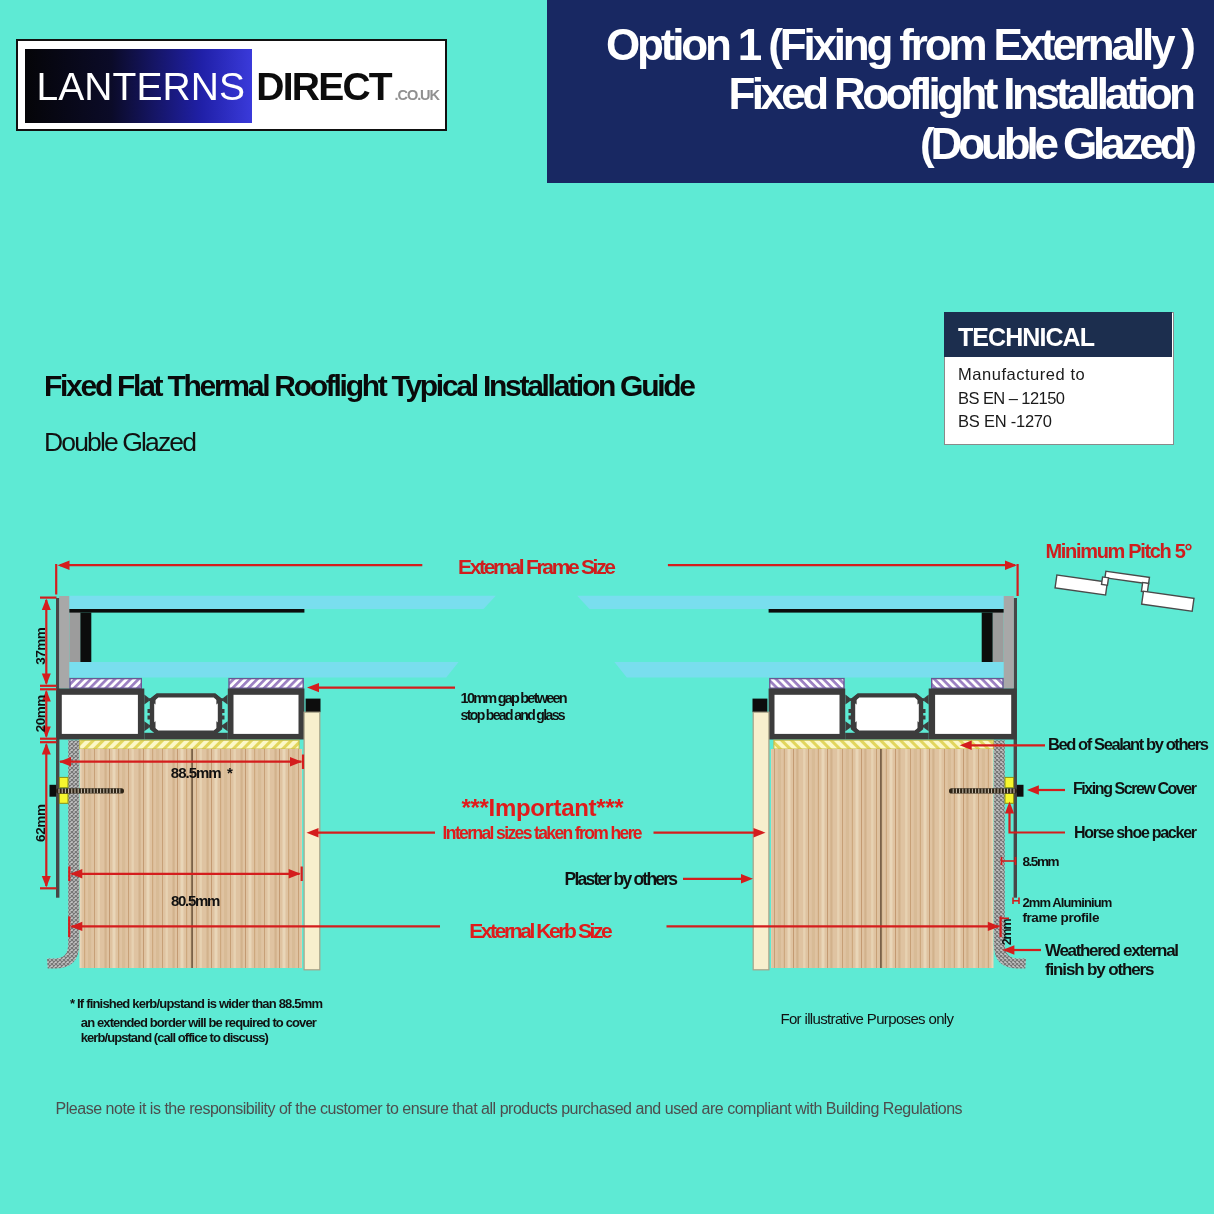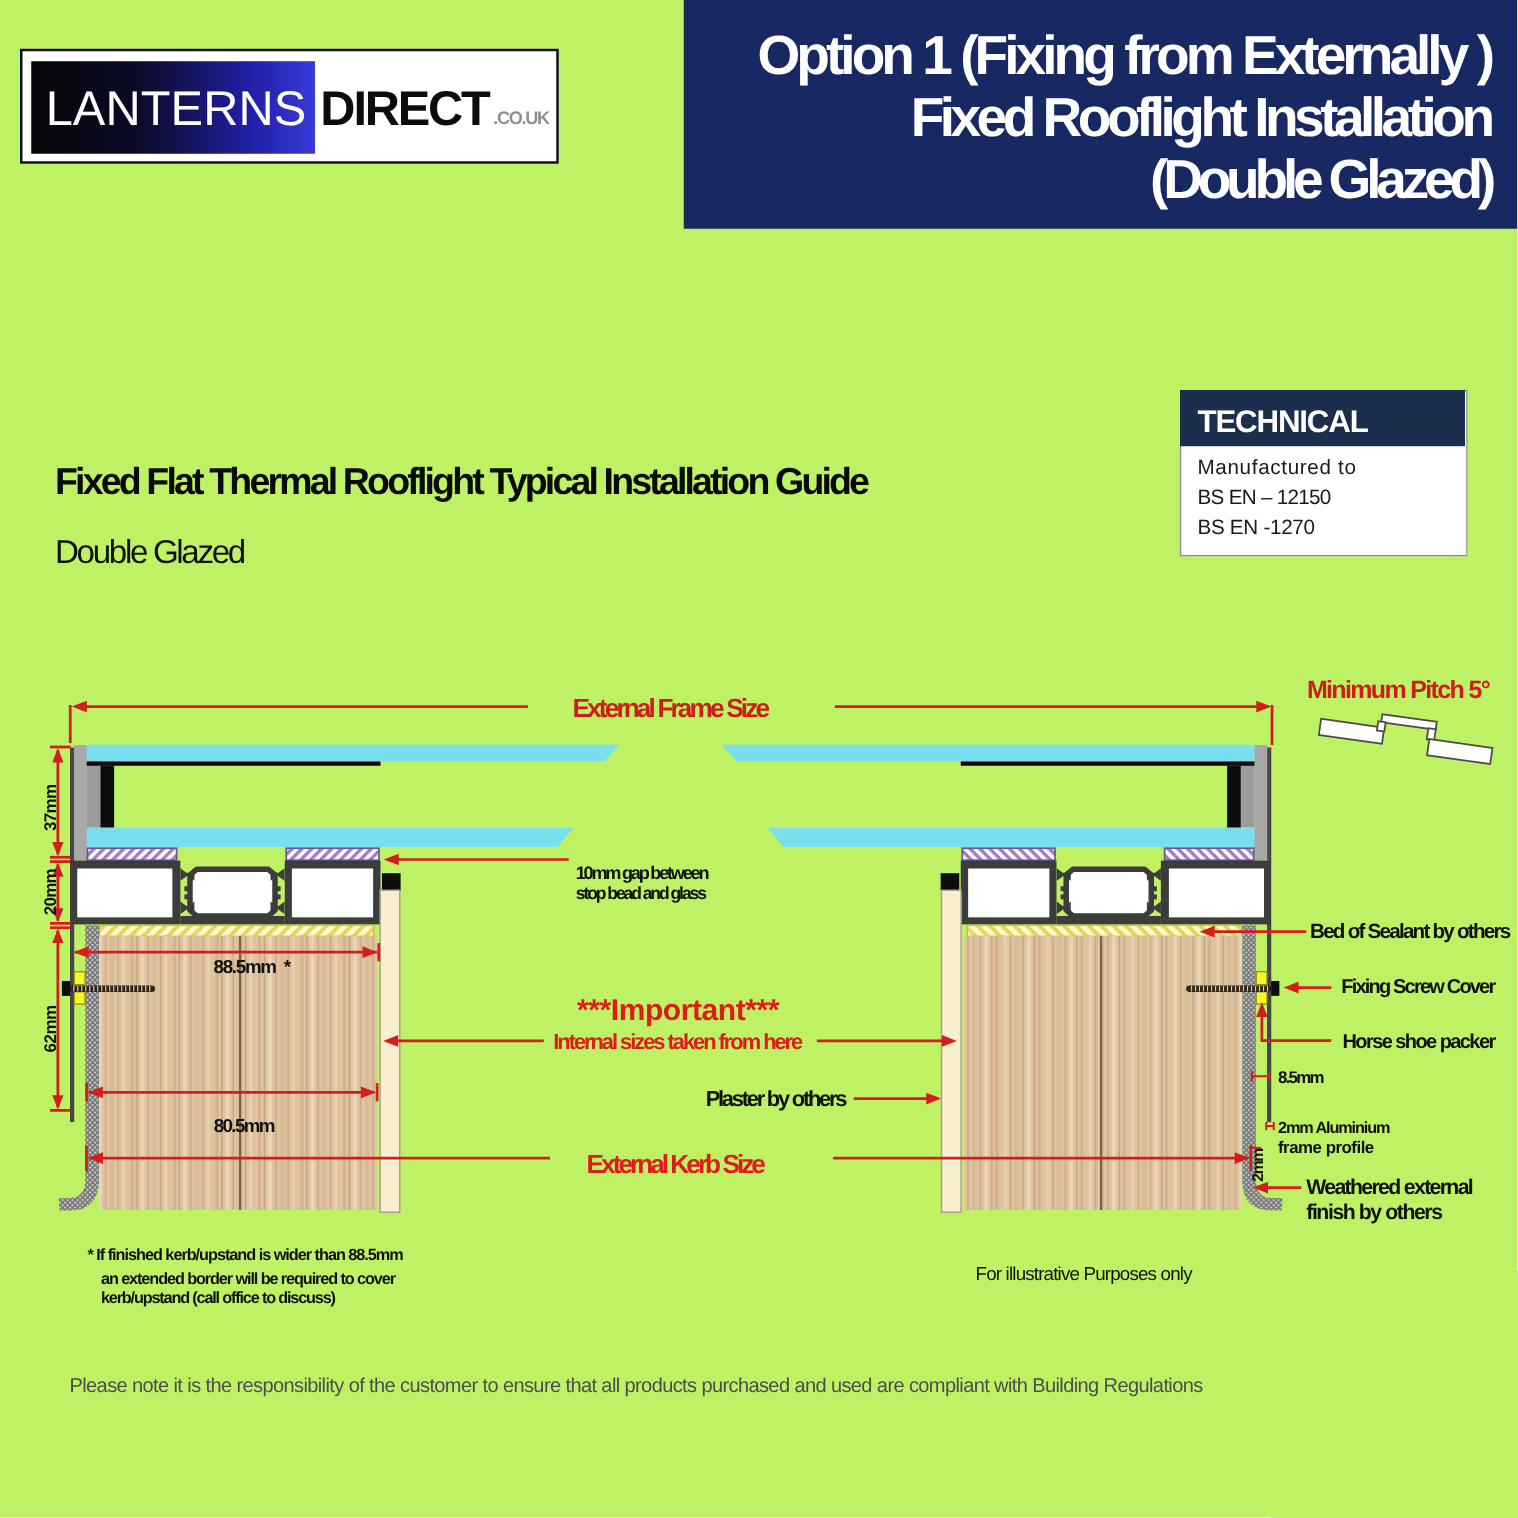--- a/index.html
+++ b/index.html
@@ -1,16 +1,16 @@
 <!DOCTYPE html>
 <html><head>
 <meta charset="utf-8">
 <style>
   html,body{margin:0;padding:0;background:#fff;}
-  #page{position:relative;width:1214px;height:1214px;background:#bef264;overflow:hidden;
+  #page{position:relative;width:1214px;height:1214px;background:#5eead4;overflow:hidden;
         font-family:"Liberation Sans",sans-serif;}
   .abs{position:absolute;}
 </style>
 </head>
 <body>
 <div id="page">
 
   <div class="abs" style="left:16px;top:39px;width:427px;height:88px;border:2.5px solid #111;background:#fff;"></div>
   <div class="abs" style="left:25px;top:49px;width:227px;height:74px;background:linear-gradient(90deg,#050508 0%,#0b0b28 38%,#2020a8 78%,#3a3ada 100%);"></div>
 

